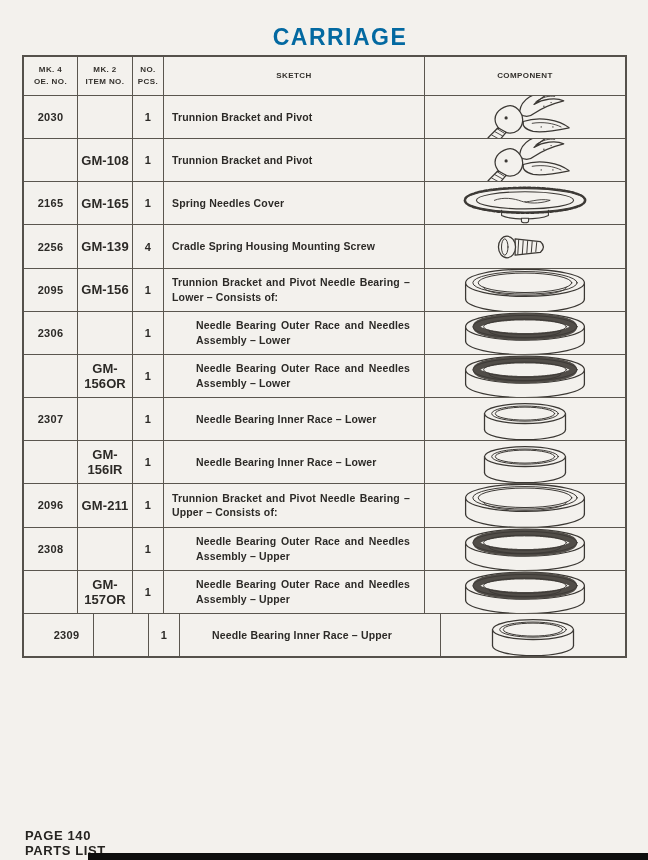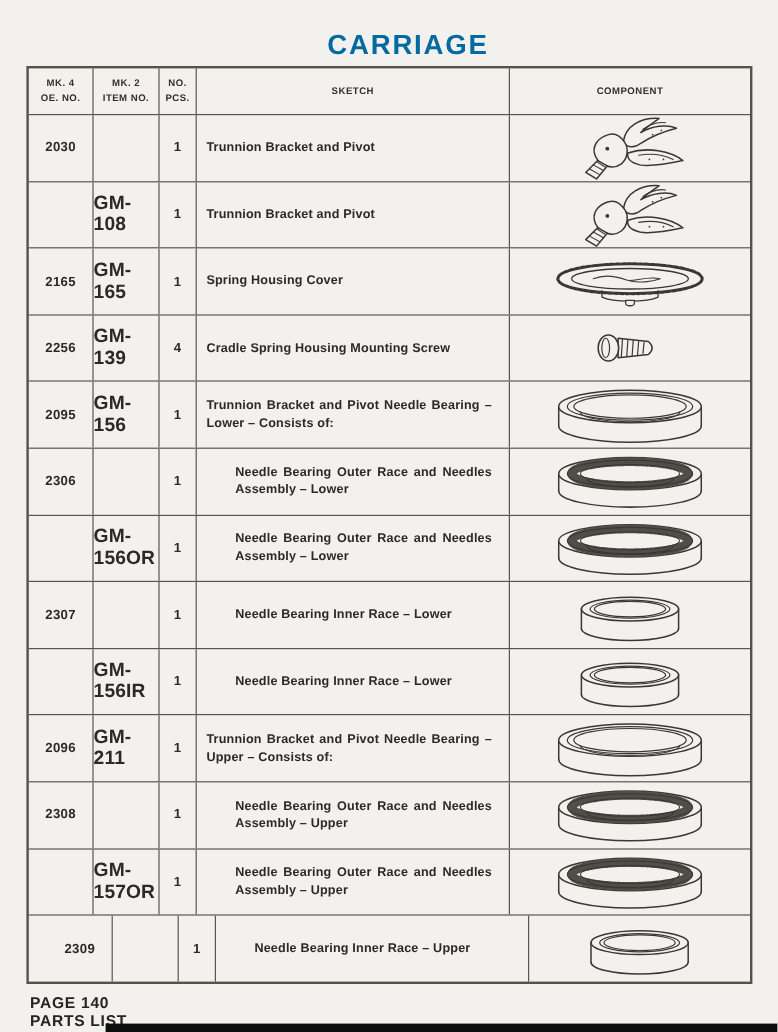--- a/index.html
+++ b/index.html
@@ -9,21 +9,21 @@
     font-family:"Liberation Sans", sans-serif;
     color:#2c2a27;
     -webkit-font-smoothing:antialiased;
   }
   .page-title{
     position:absolute;top:8px;left:0;width:100%;
     text-align:center;font-size:23px;font-weight:bold;
     letter-spacing:1.5px;color:#0369a1;margin:16px;
   }
   .parts-table{
-    position:absolute;left:22px;top:55px;width:605px;height:765px;
+    position:absolute;left:22px;top:55px;width:605px;height:603px;
     border:2px solid #55514b;box-sizing:border-box;
     display:flex;flex-direction:column;background:#f3f1ed;
   }
   .trow{
     display:grid;grid-template-columns:54px 55px 31px 261px 1fr;
     flex:1 1 auto;min-height:0;
     border-bottom:1px solid #5a564f;
   }
   .trow:last-child{border-bottom:none;margin-left:16px;}
   .trow.thead{flex:0 0 38px;}
@@ -33,21 +33,21 @@
     box-sizing:border-box;overflow:hidden;
     font-weight:bold;
   }
   .tcell:last-child{border-right:none;}
   .thead .tcell{
     flex-direction:column;justify-content:center;
     font-size:8px;letter-spacing:0.4px;line-height:1.45;
     text-align:center;color:#33302c;
   }
   .cell-num{font-size:11px;letter-spacing:0.3px;}
-  .cell-mk2{font-size:16px;letter-spacing:0.1px;}
+  .cell-mk2{font-size:13px;letter-spacing:0.1px;text-align:center;}
   .cell-component{
     justify-content:flex-start;
     font-size:10.5px;line-height:1.4;letter-spacing:0.15px;
     padding:4px 14px 4px 8px;text-align:justify;
   }
   .cell-component.indent{padding-left:32px;}
   .cell-sketch{padding:1px 0;}
   .sketch{width:150px;height:54px;display:block;}
   .footer{
     position:absolute;left:25px;right:20px;top:828px;
@@ -187,21 +187,21 @@
       <svg class="sketch" viewBox="0 0 160 60" preserveAspectRatio="xMidYMid meet">
         <use href="#sk-trunnion"></use>
       </svg>
     </div>
   </div>
 
   <div class="trow">
     <div class="tcell cell-num">2165</div>
     <div class="tcell cell-mk2">GM-165</div>
     <div class="tcell cell-num">1</div>
-    <div class="tcell cell-component">Spring Housing Cover</div>
+    <div class="tcell cell-component">Spring Needles Cover</div>
     <div class="tcell cell-sketch">
       <svg class="sketch" viewBox="0 0 160 60" preserveAspectRatio="xMidYMid meet">
         <use href="#sk-cover"></use>
       </svg>
     </div>
   </div>
 
   <div class="trow">
     <div class="tcell cell-num">2256</div>
     <div class="tcell cell-mk2">GM-139</div>

